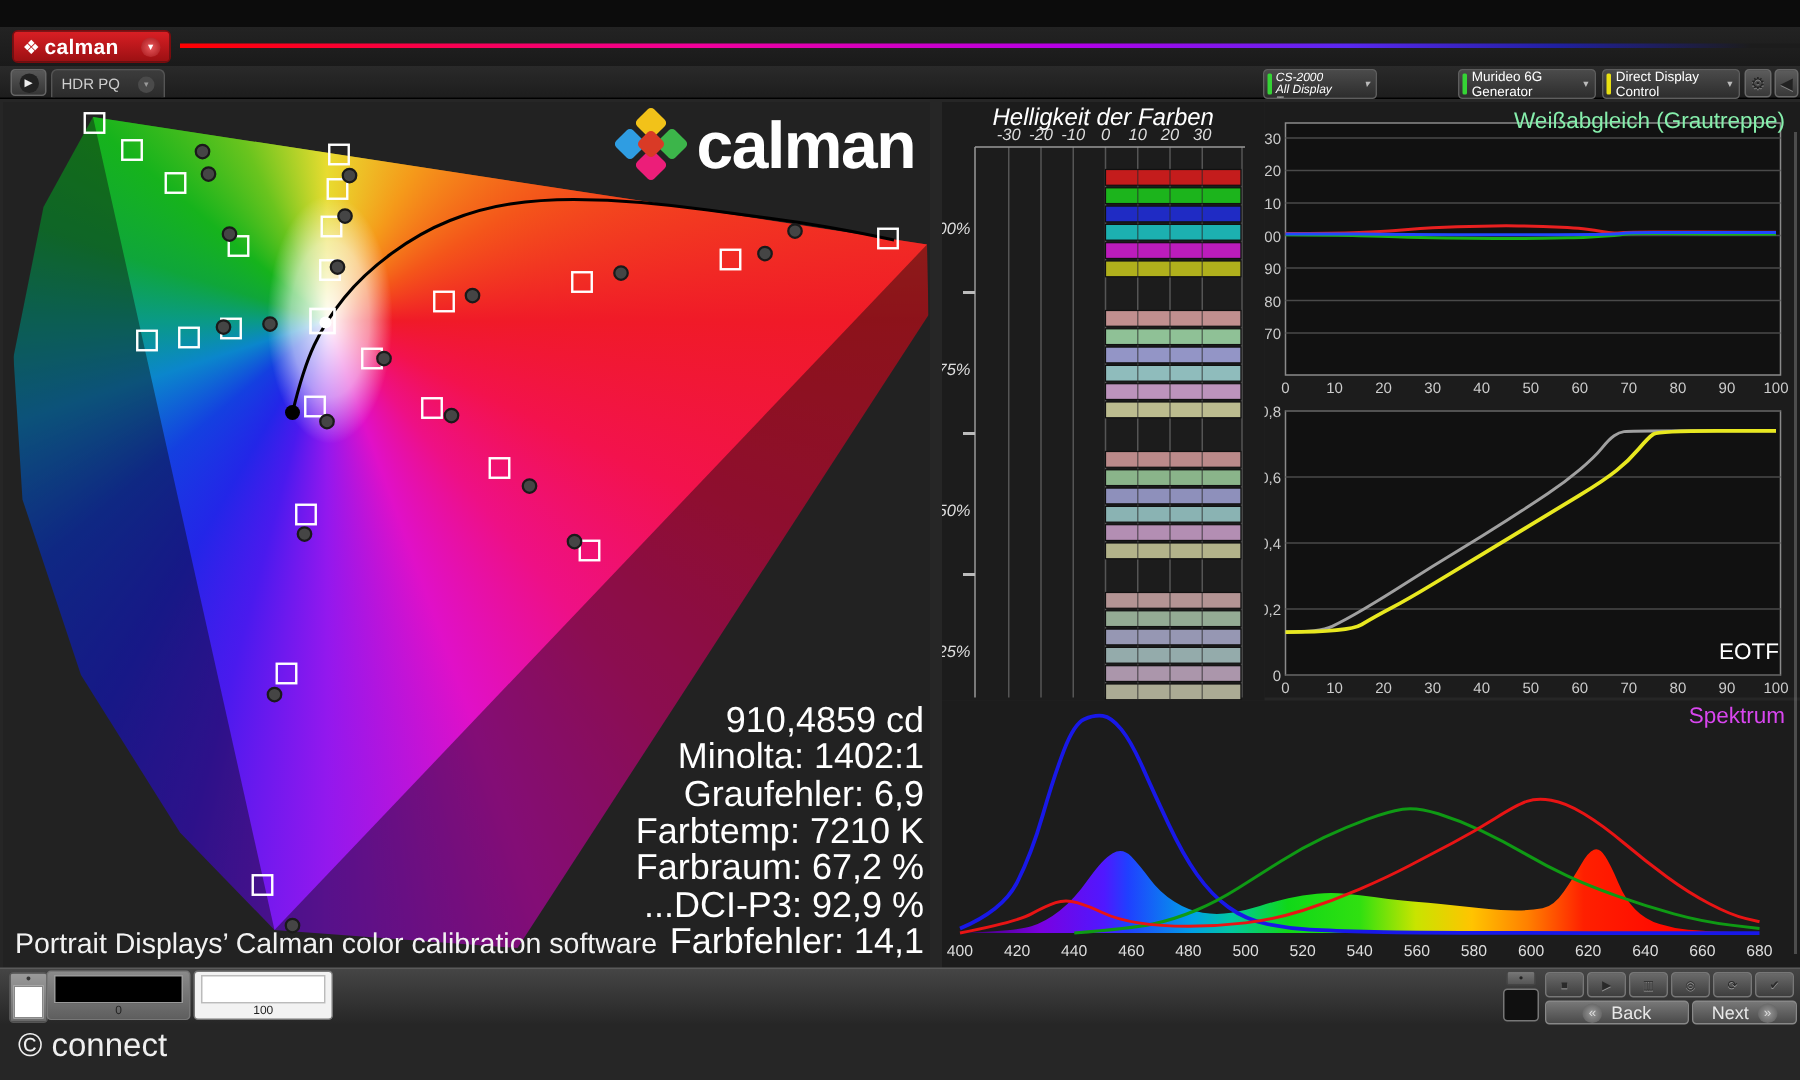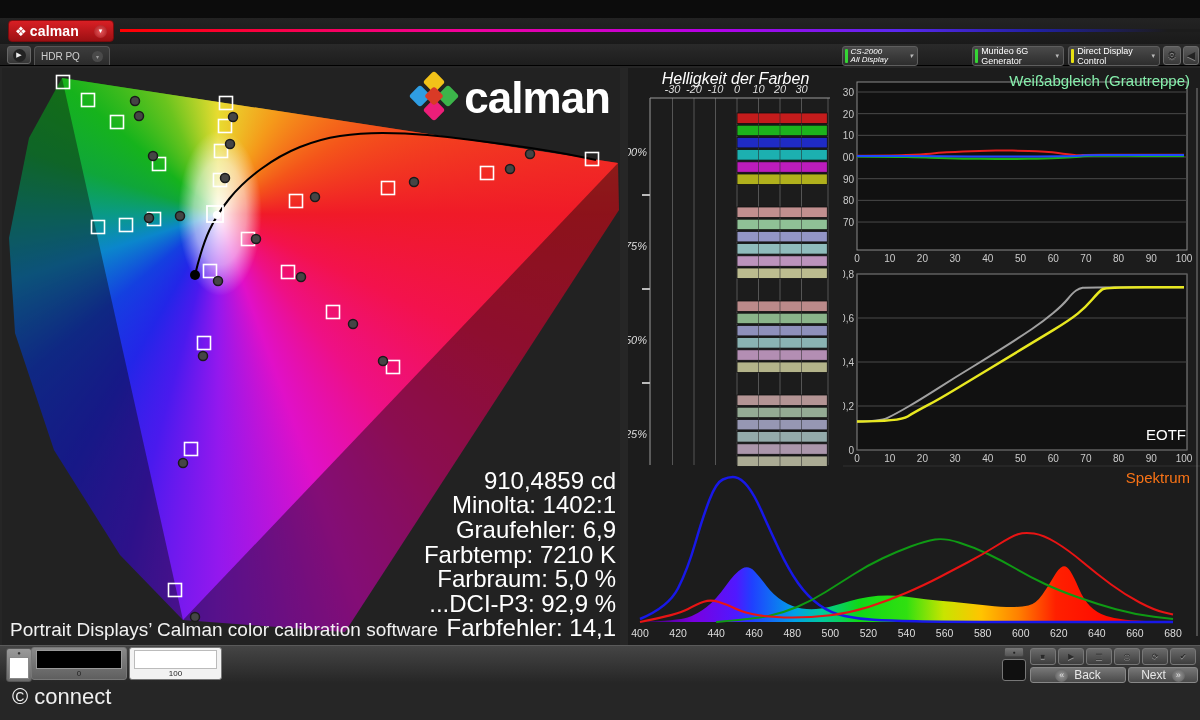--- a/index.html
+++ b/index.html
@@ -70,21 +70,21 @@
 
   #wb-panel{left:843px;top:68px;width:357px;height:196px;}
   #wb-title{position:absolute;right:10px;top:4px;color:#86efac;font-size:15px;}
   #wb-svg{position:absolute;inset:0;}
 
   #eotf-panel{left:843px;top:264px;width:357px;height:201px;}
   #eotf-title{position:absolute;right:14px;bottom:22px;color:#fff;font-size:15px;}
   #eotf-svg{position:absolute;inset:0;}
 
   #spek-panel{left:628px;top:467px;width:572px;height:178px;}
-  #spek-title{position:absolute;right:10px;top:2px;color:#f97316;font-size:15px;}
+  #spek-title{position:absolute;right:10px;top:2px;color:#d946ef;font-size:15px;}
   #spek-svg{position:absolute;inset:0;}
 
   .scroll-line{position:absolute;left:1196px;top:88px;width:2px;height:548px;background:#8a8a8a;opacity:.45;}
 
   
   .bottombar{position:absolute;left:0;top:645px;width:1200px;height:38px;background:linear-gradient(#454545,#262626);border-top:1px solid #5a5a5a;}
   .mini-btn{position:absolute;left:6px;top:2px;width:26px;height:34px;border-radius:3px;background:linear-gradient(#9a9a9a,#6a6a6a);
     border:1px solid #555;display:flex;flex-direction:column;align-items:center;}
   .mini-btn .dot{font-size:6px;color:#333;line-height:8px;}
   .mini-btn .sw{width:20px;height:22px;background:#fff;border:1px solid #888;}
@@ -229,21 +229,21 @@
           <span class="d d4"></span>
           <span class="d d5"></span>
       </span>
       <span class="txt">calman</span>
     </div>
     <div id="cie-stats">
         <div>910,4859 cd</div>
         <div>Minolta: 1402:1</div>
         <div>Graufehler: 6,9</div>
         <div>Farbtemp: 7210 K</div>
-        <div>Farbraum: 5,0 %</div>
+        <div>Farbraum: 67,2 %</div>
         <div>...DCI-P3: 92,9 %</div>
         <div>Farbfehler: 14,1</div>
       </div>
     <div id="cie-caption">Portrait Displays’ Calman color calibration software</div>
   </div>
 
   <div id="hell-panel" class="panel">
     <div id="hell-title">Helligkeit der Farben</div>
     <svg id="hell-svg" width="215" height="399" viewBox="0 0 215 399">
         <text x="44.5" y="25" fill="#ddd" font-size="11" text-anchor="middle">-30</text>

